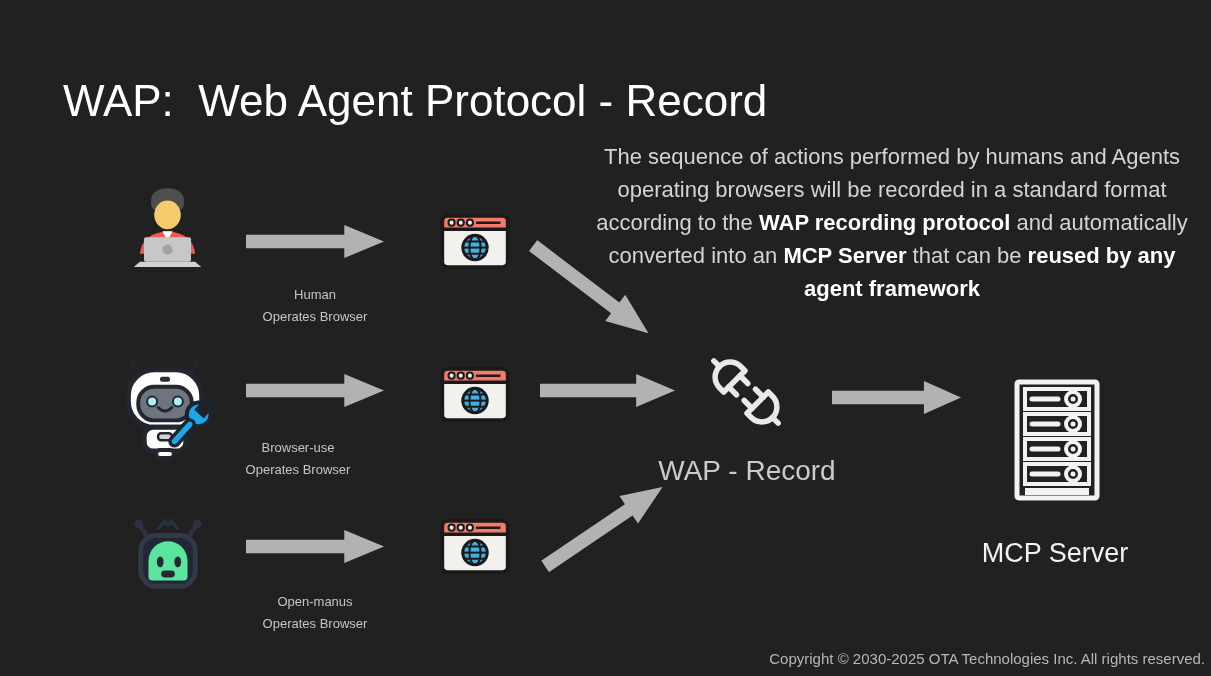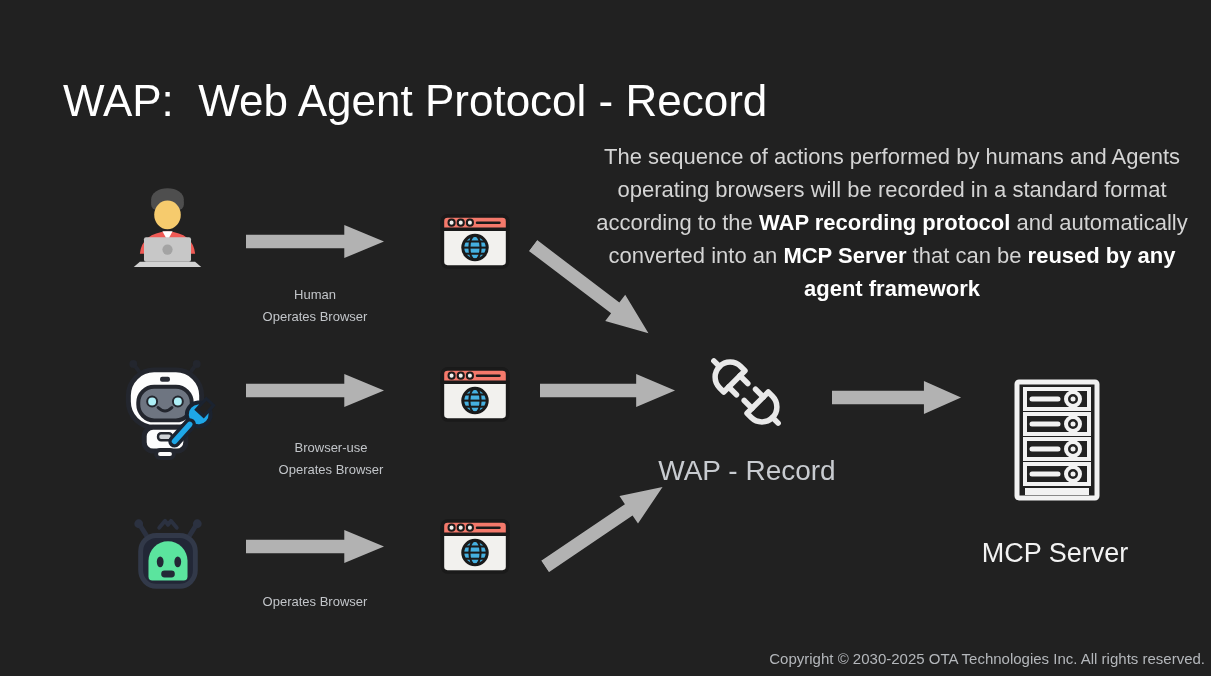--- a/index.html
+++ b/index.html
@@ -119,21 +119,21 @@
       <circle cx="20" cy="8.5" r="3" fill="#f2f1ee" stroke="#1a1a1a" stroke-width="2"></circle>
       <circle cx="29" cy="8.5" r="3" fill="#f2f1ee" stroke="#1a1a1a" stroke-width="2"></circle>
       <line x1="36" y1="8.5" x2="58" y2="8.5" stroke="#1a1a1a" stroke-width="2.5" stroke-linecap="round"></line>
       <circle cx="34" cy="33" r="12" fill="#45b0e0" stroke="#1a1a1a" stroke-width="3"></circle>
       <ellipse cx="34" cy="33" rx="5.5" ry="12" fill="none" stroke="#1a1a1a" stroke-width="2"></ellipse>
       <line x1="22" y1="33" x2="46" y2="33" stroke="#1a1a1a" stroke-width="2"></line>
       <line x1="24.5" y1="27" x2="43.5" y2="27" stroke="#1a1a1a" stroke-width="2"></line>
       <line x1="24.5" y1="39" x2="43.5" y2="39" stroke="#1a1a1a" stroke-width="2"></line>
     </svg>
   </div>
-  <div class="row-label" style="left:216px;top:437px;">
+  <div class="row-label" style="left:183px;top:437px;">
     <div>Browser-use</div>
     <div>Operates Browser</div>
   </div>
 
   <div class="abs" style="left:126px;top:514px;">
     <svg width="84" height="82" viewBox="0 0 84 84">
       <line x1="23" y1="27" x2="13" y2="11" stroke="#2b3140" stroke-width="5" stroke-linecap="round"></line>
       <circle cx="12" cy="10" r="4.5" fill="#2b3140"></circle>
       <line x1="61" y1="27" x2="71" y2="11" stroke="#2b3140" stroke-width="5" stroke-linecap="round"></line>
       <circle cx="72" cy="10" r="4.5" fill="#2b3140"></circle>
@@ -159,20 +159,21 @@
       <circle cx="29" cy="8.5" r="3" fill="#f2f1ee" stroke="#1a1a1a" stroke-width="2"></circle>
       <line x1="36" y1="8.5" x2="58" y2="8.5" stroke="#1a1a1a" stroke-width="2.5" stroke-linecap="round"></line>
       <circle cx="34" cy="33" r="12" fill="#45b0e0" stroke="#1a1a1a" stroke-width="3"></circle>
       <ellipse cx="34" cy="33" rx="5.5" ry="12" fill="none" stroke="#1a1a1a" stroke-width="2"></ellipse>
       <line x1="22" y1="33" x2="46" y2="33" stroke="#1a1a1a" stroke-width="2"></line>
       <line x1="24.5" y1="27" x2="43.5" y2="27" stroke="#1a1a1a" stroke-width="2"></line>
       <line x1="24.5" y1="39" x2="43.5" y2="39" stroke="#1a1a1a" stroke-width="2"></line>
     </svg>
   </div>
   <div class="row-label" style="left:200px;top:591px;">
+    <div>Open-manus</div>
     <div>Operates Browser</div>
   </div>
 
   <div class="arrow" style="left:533px;top:228px;transform:rotate(37.2deg);">
     <svg width="146" height="35" viewBox="0 0 140 36" preserveAspectRatio="none">
       <polygon points="0,11 99,11 99,1 139,18 99,35 99,25 0,25" fill="#b2b2b2"></polygon>
     </svg>
   </div>
   <div class="arrow" style="left:540px;top:373px;">
     <svg width="136" height="35" viewBox="0 0 140 36" preserveAspectRatio="none">

